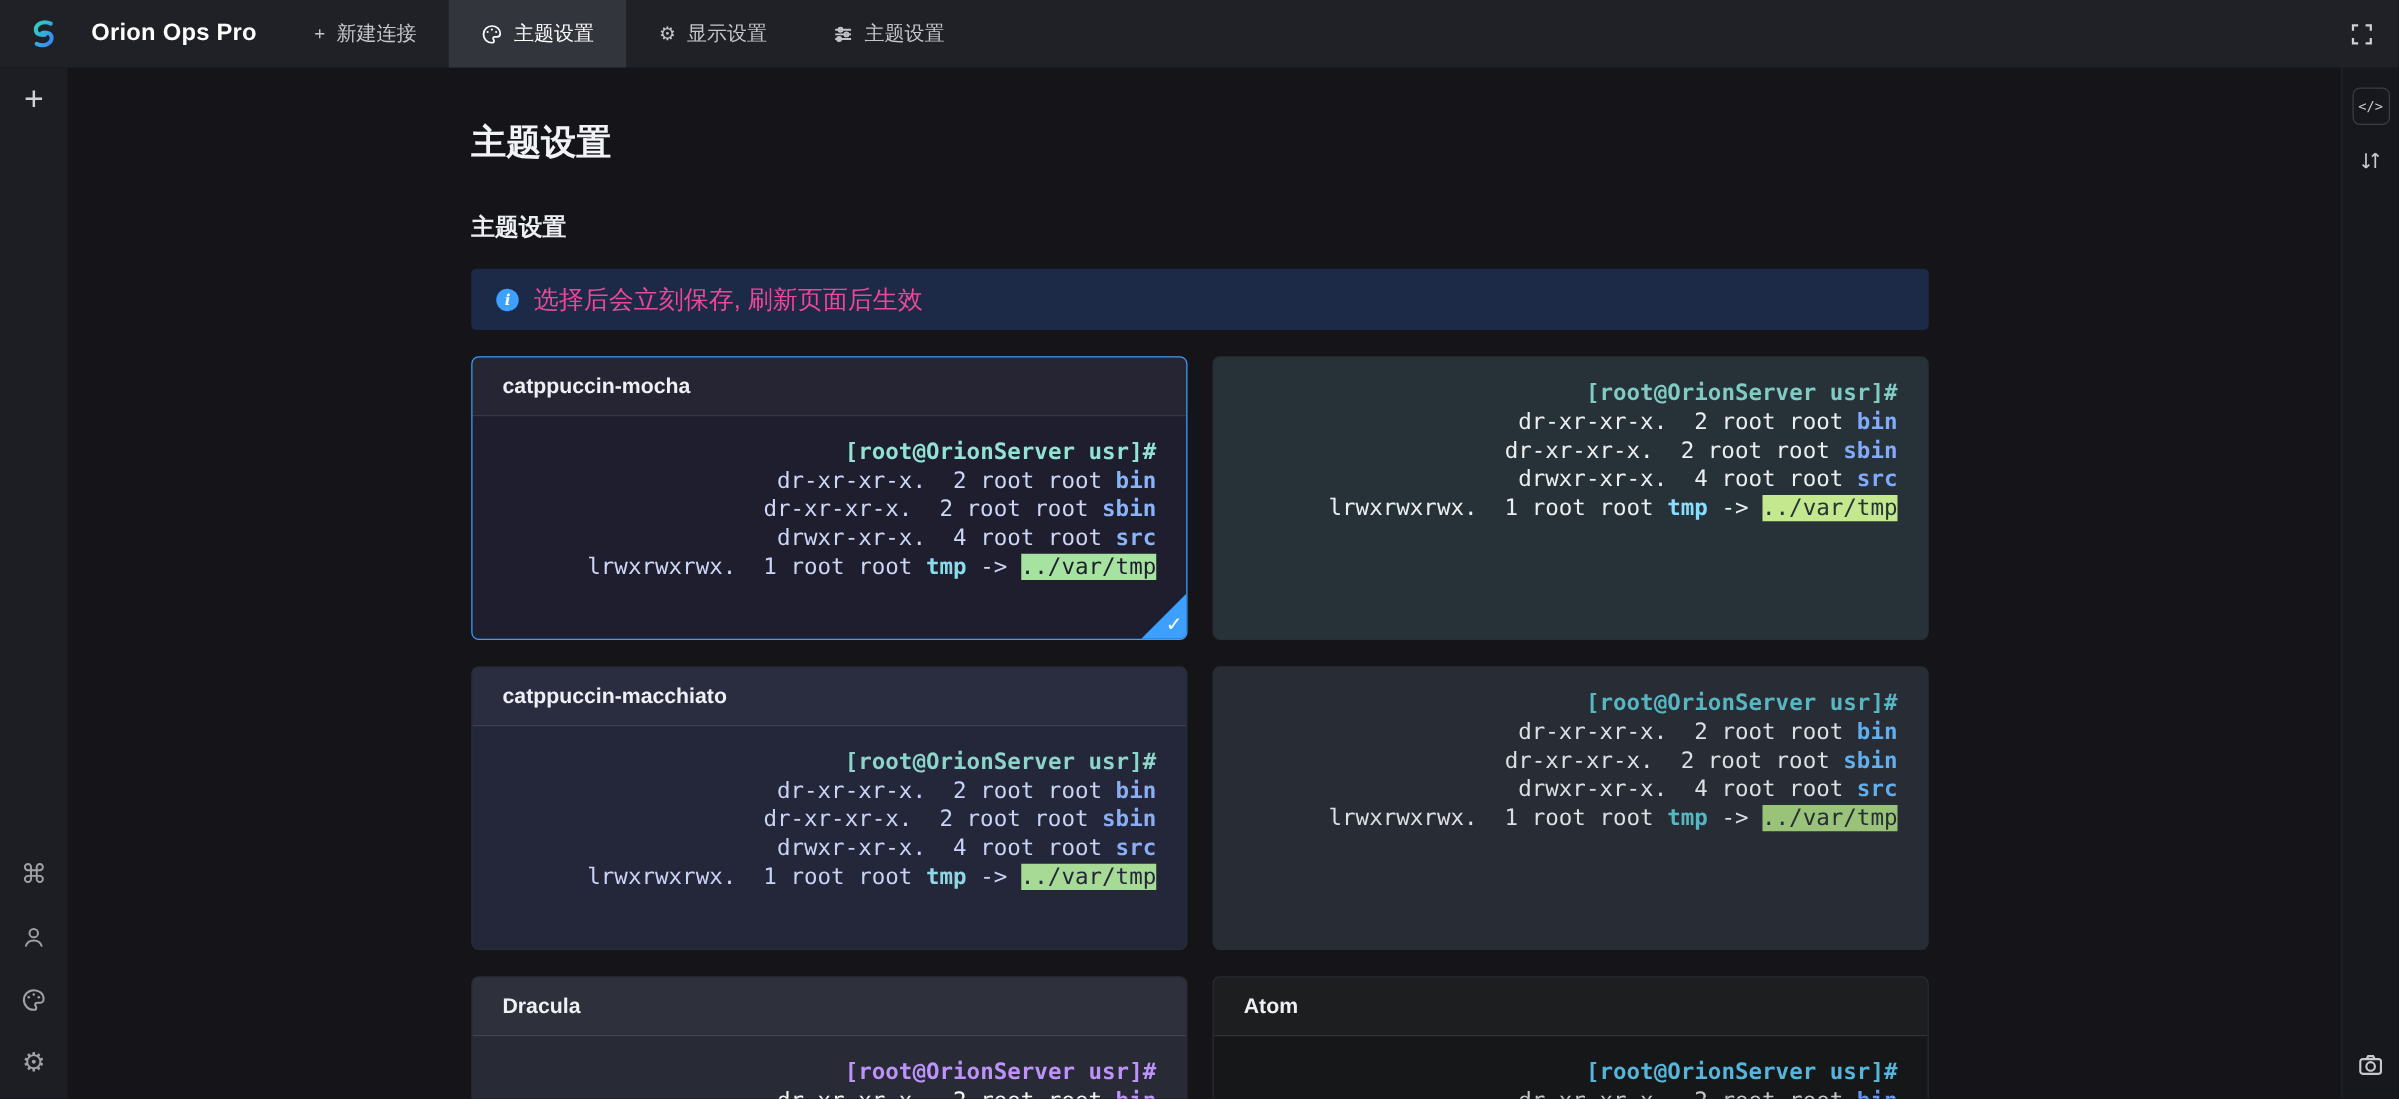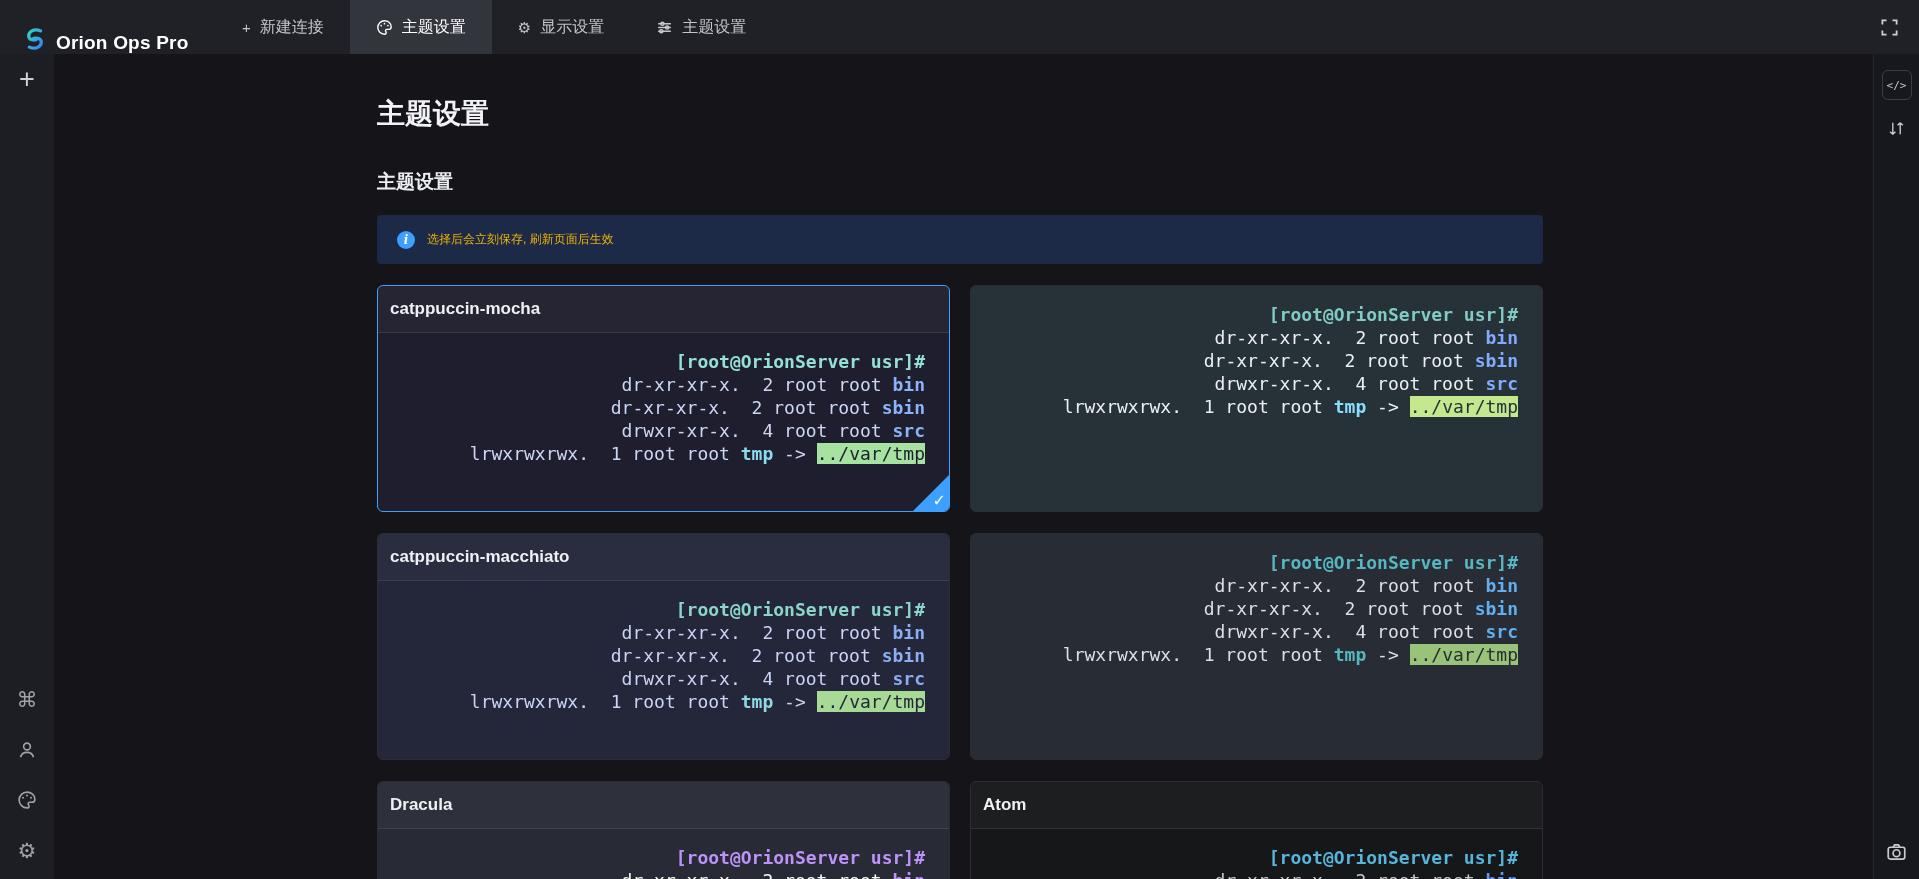--- a/index.html
+++ b/index.html
@@ -6,21 +6,21 @@
   html,body { width:1919px; height:879px; }
   body {
     background:#141419;
     font-family:"Liberation Sans","DejaVu Sans",sans-serif;
     overflow:hidden; position:relative; color:#e6e8ec;
   }
   svg { display:block; }
 
   
   .topbar { position:absolute; top:0; left:0; width:100%; height:54px; background:#1f2127; display:flex; align-items:stretch; z-index:10; }
-  .brand { display:flex; align-items:flex-end; gap:6px; padding:0 20px; min-width:216px; }
+  .brand { display:flex; align-items:center; gap:23px; padding:0 20px; min-width:216px; }
   .brand-title { font-size:19px; font-weight:700; color:#ffffff; letter-spacing:.2px; white-space:nowrap; }
   .nav { display:flex; align-items:stretch; }
   .nav-item { display:flex; align-items:center; gap:9px; padding:0 26px; font-size:16px; color:#c3c5cb; cursor:pointer; white-space:nowrap; }
   .nav-item.active { background:#32353c; color:#ffffff; }
   .nav-icon { display:flex; align-items:center; font-size:15px; line-height:1; }
   .topbar-right { margin-left:auto; display:flex; align-items:center; padding:0 20px; color:#cfd1d6; }
   .icon-btn { cursor:pointer; display:flex; }
 
   
   .left-rail { position:absolute; top:54px; left:0; bottom:0; width:54px; background:#1c1e23; display:flex; flex-direction:column; align-items:center; z-index:9; }
@@ -35,27 +35,27 @@
   .right-rail-bottom { margin-top:auto; padding-bottom:16px; color:#c6c9d0; }
 
   
   .main { position:absolute; top:54px; left:54px; right:46px; bottom:0; overflow:hidden; }
   .content { width:1166px; margin-left:323px; padding-top:41px; }
   .page-title { font-size:28px; font-weight:700; color:#f2f3f6; margin-bottom:36px; }
   .section-title { font-size:19px; font-weight:700; color:#eceef2; margin-bottom:20px; }
 
   .alert { height:49px; background:#1d2a47; border-radius:4px; display:flex; align-items:center; gap:12px; padding:0 20px; margin-bottom:21px; }
   .info-icon { width:18px; height:18px; min-width:18px; border-radius:50%; background:#3d9fff; color:#fff; font-size:12px; font-weight:700; display:flex; align-items:center; justify-content:center; font-family:"DejaVu Serif",serif; font-style:italic; }
-  .alert-text { font-size:12px; color:#eab308; }
+  .alert-text { font-size:20px; color:#ec4899; }
 
   
   .cards { display:grid; grid-template-columns:1fr 1fr; gap:21px 20px; padding-bottom:40px; }
   .card { position:relative; background:var(--bg,#1e1e2e); border:1px solid #2b2d34; border-radius:6px; overflow:hidden; cursor:pointer; min-height:227px; }
   .card.selected { border-color:#3d9fff; }
-  .card-header { padding:13px 12px; background:rgba(255,255,255,0.03); border-bottom:1px solid rgba(255,255,255,0.09); }
+  .card-header { padding:13px 24px; background:rgba(255,255,255,0.03); border-bottom:1px solid rgba(255,255,255,0.09); }
   .card-title { font-size:17px; font-weight:700; color:#eef0f4; }
   .term { padding:17px 24px 40px; font-family:"DejaVu Sans Mono",monospace; font-size:18px; line-height:23px; color:var(--fg,#ccc);text-align:right; }
   .term-line { white-space:pre; }
   .term-line.prompt { color:var(--prompt,#8fd); font-weight:700; }
   .f-dir { color:var(--dir,#89b4fa); font-weight:700; }
   .f-link { color:var(--link,#8fd); font-weight:700; }
   .f-target { background:var(--target-bg,#a6e3a1); color:var(--target-fg,#1e1e2e);margin-top:13px; }
   .check-badge { position:absolute; right:-1px; bottom:-1px; width:38px; height:38px; }
   .check-badge::before { content:""; position:absolute; right:0; bottom:0; border-left:38px solid transparent; border-bottom:38px solid #3d9fff; }
   .check-mark { position:absolute; right:4px; bottom:3px; color:#fff; font-size:16px; font-weight:700; line-height:1; }

